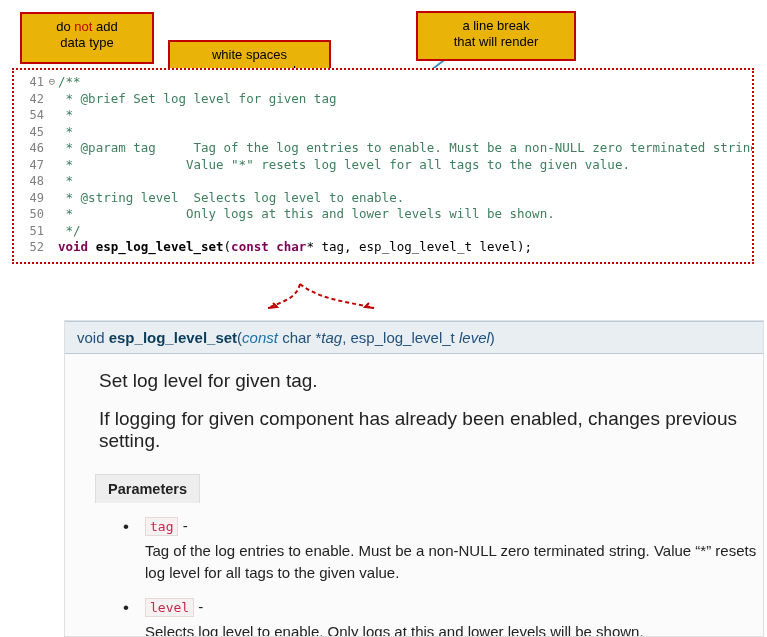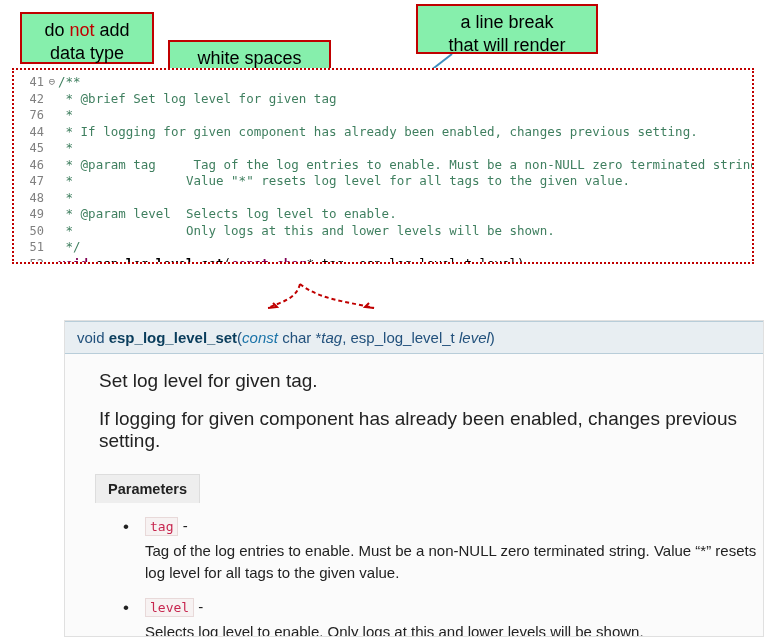--- a/index.html
+++ b/index.html
@@ -12,35 +12,35 @@
     height: 637px;
     position: relative;
     font-family: "Liberation Sans", sans-serif;
     overflow: hidden;
   }
 
   
   .callout {
     position: absolute;
     border: 2px solid #c00000;
-    background: #86efac;
+    background: #eab308;
     color: #000000;
-    font-size: 18px;
+    font-size: 13px;
     line-height: 1.25;
     text-align: center;
     padding: 5px 8px;
     box-sizing: border-box;
   }
   .callout .hl {
     color: #c00000;
   }
 
   #callout-no-datatype { left: 20px;  top: 12px;  width: 134px; height: 52px; }
   #callout-whitespace  { left: 168px; top: 40px;  width: 163px; height: 52px; }
-  #callout-break-render{ left: 416px; top: 4px;   width: 182px; height: 50px; }
+  #callout-break-render{ left: 416px; top: 11px;   width: 160px; height: 50px; }
   #callout-break-not   { left: 416px; top: 70px;  width: 162px; height: 52px; }
 
   
   #connectors {
     position: absolute;
     left: 0; top: 0;
     width: 767px; height: 637px;
     pointer-events: none;
   }
 
@@ -202,30 +202,25 @@
     <span class="code-text comment">/**</span>
   </div>
 
   <div class="code-line">
     <span class="gutter">42</span>
     <span class="fold"></span>
     <span class="code-text comment"> * @brief Set log level for given tag</span>
   </div>
 
   <div class="code-line">
-    <span class="gutter">76</span>
+    <span class="gutter">54</span>
     <span class="fold"></span>
     <span class="code-text comment"> *</span>
   </div>
 
-  <div class="code-line">
-    <span class="gutter">44</span>
-    <span class="fold"></span>
-    <span class="code-text comment"> * If logging for given component has already been enabled, changes previous setting.</span>
-  </div>
 
   <div class="code-line">
     <span class="gutter">45</span>
     <span class="fold"></span>
     <span class="code-text comment"> *</span>
   </div>
 
   <div class="code-line">
     <span class="gutter">46</span>
     <span class="fold"></span>
@@ -240,21 +235,21 @@
 
   <div class="code-line">
     <span class="gutter">48</span>
     <span class="fold"></span>
     <span class="code-text comment"> *</span>
   </div>
 
   <div class="code-line">
     <span class="gutter">49</span>
     <span class="fold"></span>
-    <span class="code-text comment"> * @param level  Selects log level to enable.</span>
+    <span class="code-text comment"> * @string level  Selects log level to enable.</span>
   </div>
 
   <div class="code-line">
     <span class="gutter">50</span>
     <span class="fold"></span>
     <span class="code-text comment"> *               Only logs at this and lower levels will be shown.</span>
   </div>
 
   <div class="code-line">
     <span class="gutter">51</span>

